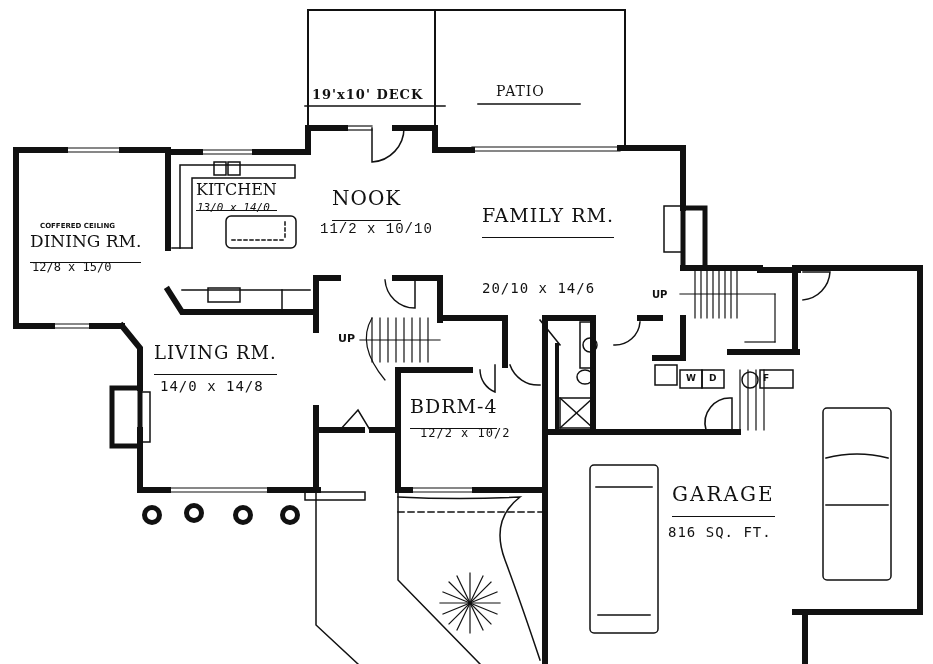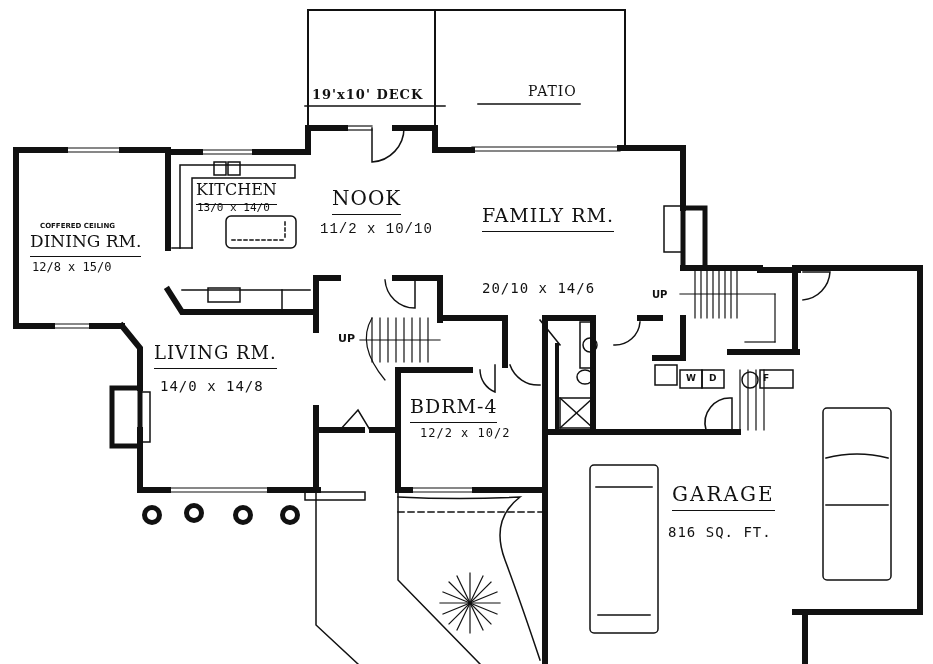--- a/index.html
+++ b/index.html
@@ -1,21 +1,21 @@
 <!DOCTYPE html>
 <html><head>
 <meta charset="utf-8">
 <style>
   html,body{margin:0;padding:0;background:#ffffff;}
   body{width:933px;height:664px;overflow:hidden;position:relative;font-family:"DejaVu Serif","Liberation Serif",serif;color:#111;}
   #plan{position:absolute;left:0;top:0;width:933px;height:664px;}
   .lbl{position:absolute;white-space:nowrap;color:#111;line-height:1;}
   .title{font-family:"DejaVu Serif","Liberation Serif",serif;letter-spacing:1px;}
   .dim{font-family:"DejaVu Sans Mono","Liberation Mono",monospace;letter-spacing:1px;}
-  .u{border-bottom:1.5px solid #111;padding-bottom:6px;}
+  .u{border-bottom:1.5px solid #111;padding-bottom:12px;}
   .small{font-family:"DejaVu Sans","Liberation Sans",sans-serif;font-weight:bold;}
 </style>
 </head>
 <body>
 
 <svg id="plan" viewBox="0 0 933 664" xmlns="http://www.w3.org/2000/svg">
   <g fill="none" stroke="#111" stroke-linecap="square">
 
     <g stroke-width="2">
       <polyline points="308,128 308,10 435,10 435,128"></polyline>
@@ -219,24 +219,24 @@
         <circle r="5" fill="#fff"></circle>
       </g>
     <g transform="translate(290,515)">
         <circle r="10"></circle>
         <circle r="5" fill="#fff"></circle>
       </g>
   </g>
 </svg>
 
 <div class="lbl title" style="left:312px;top:88px;font-size:13px;font-weight:bold;">19'x10' DECK</div>
-<div class="lbl title" style="left:496px;top:84px;font-size:14px;margin-left:32px;">PATIO</div>
+<div class="lbl title" style="left:496px;top:84px;font-size:14px;">PATIO</div>
 
 <div class="lbl title u" style="left:196px;top:182px;font-size:16px;letter-spacing:0;">KITCHEN</div>
-<div class="lbl dim" style="left:197px;top:202px;font-size:11px;letter-spacing:0;">13/0 x 14/0</div>
+<div class="lbl dim" style="left:197px;top:202px;font-size:11px;letter-spacing:0;font-style:italic;">13/0 x 14/0</div>
 
 <div class="lbl title u" style="left:332px;top:188px;font-size:20px;">NOOK</div>
 <div class="lbl dim" style="left:320px;top:222px;font-size:14px;font-family:Liberation Mono, monospace;">11/2 x 10/10</div>
 
 <div class="lbl title u" style="left:482px;top:206px;font-size:19px;">FAMILY RM.</div>
 <div class="lbl dim" style="left:482px;top:244px;font-size:14px;margin-top:37px;">20/10 x 14/6</div>
 
 <div class="lbl small" style="left:40px;top:223px;font-size:7px;text-align:right;">COFFERED CEILING</div>
 <div class="lbl title u" style="left:30px;top:233px;font-size:17px;letter-spacing:0;">DINING RM.</div>
 <div class="lbl dim" style="left:32px;top:261px;font-size:12px;letter-spacing:0;">12/8 x 15/0</div>

